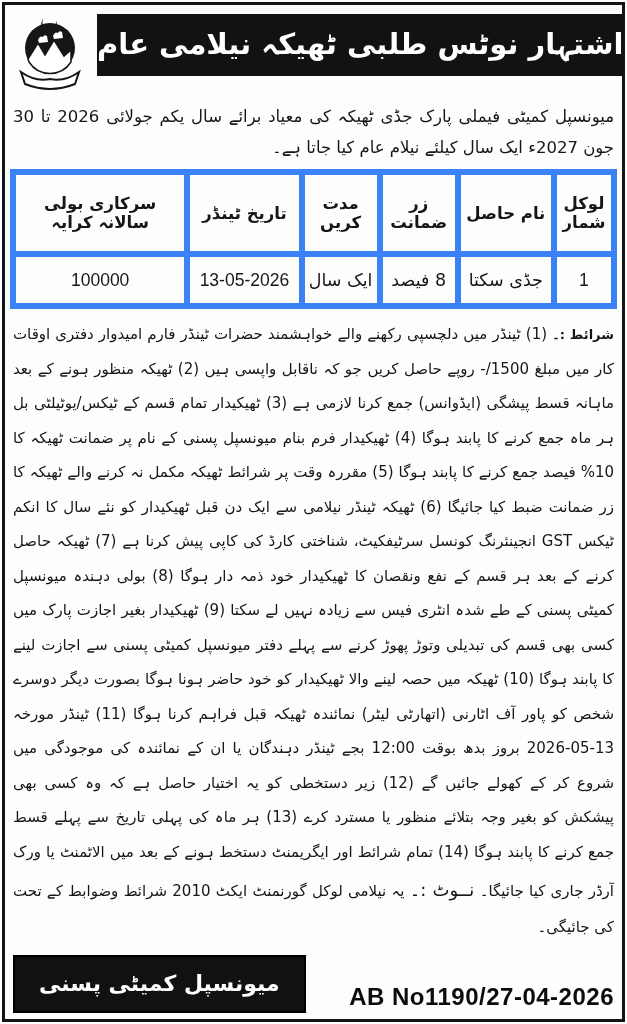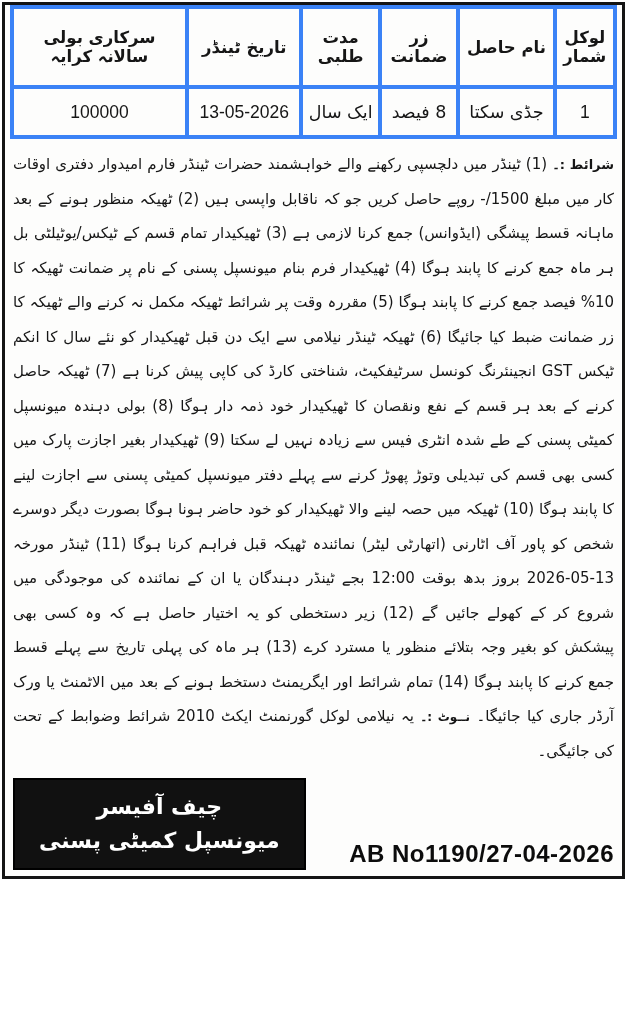--- a/index.html
+++ b/index.html
@@ -51,21 +51,21 @@
     font-weight:500;
   }
   
   table.tender{
     border-collapse:collapse;
     width:calc(100% - 10px);
     margin:0 5px 8px 5px;
     direction:rtl;
   }
   table.tender th, table.tender td{
-    border:4px solid #3b82f6;
+    border:6px solid #3b82f6;
     text-align:center;
     vertical-align:middle;
     padding:6px 3px;
   }
   table.tender th{
     font-size:16.5px;
     font-weight:bold;
     height:64px;
   }
   table.tender td{
@@ -80,22 +80,22 @@
     text-align:justify;
     font-size:15px;
     line-height:2.3;
     margin:2px 8px 4px 8px;
   }
   .conditions .lead{
     font-weight:bold;
     font-size:13px;
   }
   .conditions .notelead{
-    font-weight:bold;
-    font-size:12px;
+    font-weight:normal;
+    font-size:18px;
   }
   
   .sig-row{
     display:flex;
     justify-content:space-between;
     align-items:flex-end;
     padding:6px 8px 6px 8px;
   }
   .sig-box{
     background:#111111;
@@ -117,58 +117,74 @@
     padding-bottom:2px;
     white-space:nowrap;
   }
 </style>
 </head>
 <body>
 
 <div class="sheet">
   <div class="frame">
 
+    <div class="header">
+      <div class="logo">
+        <svg width="78" height="84" viewBox="0 0 78 84">
+          <path d="M33 8 a8 8 0 1 0 12 2 a7 7 0 1 1 -12 -2z" fill="#161616"></path>
+          <circle cx="39" cy="38" r="25" fill="#161616"></circle>
+          <path d="M17 49 L27 33 L34 45 L43 30 L53 46 L60 40 L60 52 A25 25 0 0 1 18 52 Z" fill="#ffffff" stroke="#161616" stroke-width="1.5"></path>
+          <path d="M27 30 q2 -5 5 -3 q1 -3 4 -1 l1 6 l-9 1z" fill="#ffffff"></path>
+          <path d="M42 26 q2 -5 5 -3 q1 -3 4 -1 l1 6 l-9 1z" fill="#ffffff"></path>
+          <path d="M10 62 q14 10 29 7 q15 3 29 -7 l-4 12 q-25 10 -50 0z" fill="#ffffff" stroke="#161616" stroke-width="2"></path>
+        </svg>
+      </div>
+      <div class="banner">
+        <span class="title">اشتہار نوٹس طلبی ٹھیکہ نیلامی عام</span>
+      </div>
 
+    </div>
+
+    <p class="intro">میونسپل کمیٹی فیملی پارک جڈی ٹھیکہ کی معیاد برائے سال یکم جولائی 2026 تا 30 جون 2027ء ایک سال کیلئے نیلام عام کیا جاتا ہے۔</p>
 
     <table class="tender">
       <colgroup>
         <col style="width:10%">
           <col style="width:16%">
           <col style="width:13%">
         <col style="width:13%">
           <col style="width:19%">
           <col style="width:29%">
       </colgroup>
       <thead>
         <tr>
           <th>لوکل شمار</th>
           <th>نام حاصل</th>
           <th>زر ضمانت</th>
-          <th>مدت طلبی</th>
+          <th>مدت کریں</th>
           <th>تاریخ ٹینڈر</th>
           <th>سرکاری بولی سالانہ کرایہ</th>
         </tr>
       </thead>
       <tbody>
         <tr>
           <td class="num">1</td>
           <td>جڈی سکتا</td>
           <td>8 فیصد</td>
           <td>ایک سال</td>
           <td class="num">13-05-2026</td>
           <td class="num">100000</td>
         </tr>
       </tbody>
     </table>
 
     <p class="conditions"><span class="lead">شرائط :۔</span> <span>(1) ٹینڈر میں دلچسپی رکھنے والے خواہشمند حضرات ٹینڈر فارم امیدوار دفتری اوقات کار میں مبلغ ‏1500/-‏ روپے حاصل کریں جو کہ ناقابل واپسی ہیں (2) ٹھیکہ منظور ہونے کے بعد ماہانہ قسط پیشگی (ایڈوانس) جمع کرنا لازمی ہے (3) ٹھیکیدار تمام قسم کے ٹیکس/یوٹیلٹی بل ہر ماہ جمع کرنے کا پابند ہوگا (4) ٹھیکیدار فرم بنام میونسپل پسنی کے نام پر ضمانت ٹھیکہ کا 10% فیصد جمع کرنے کا پابند ہوگا (5) مقررہ وقت پر شرائط ٹھیکہ مکمل نہ کرنے والے ٹھیکہ کا زر ضمانت ضبط کیا جائیگا (6) ٹھیکہ ٹینڈر نیلامی سے ایک دن قبل ٹھیکیدار کو نئے سال کا انکم ٹیکس GST انجینئرنگ کونسل سرٹیفکیٹ، شناختی کارڈ کی کاپی پیش کرنا ہے (7) ٹھیکہ حاصل کرنے کے بعد ہر قسم کے نفع ونقصان کا ٹھیکیدار خود ذمہ دار ہوگا (8) بولی دہندہ میونسپل کمیٹی پسنی کے طے شدہ انٹری فیس سے زیادہ نہیں لے سکتا (9) ٹھیکیدار بغیر اجازت پارک میں کسی بھی قسم کی تبدیلی وتوڑ پھوڑ کرنے سے پہلے دفتر میونسپل کمیٹی پسنی سے اجازت لینے کا پابند ہوگا (10) ٹھیکہ میں حصہ لینے والا ٹھیکیدار کو خود حاضر ہونا ہوگا بصورت دیگر دوسرے شخص کو پاور آف اٹارنی (اتھارٹی لیٹر) نمائندہ ٹھیکہ قبل فراہم کرنا ہوگا (11) ٹینڈر مورخہ 13-05-2026 بروز بدھ بوقت 12:00 بجے ٹینڈر دہندگان یا ان کے نمائندہ کی موجودگی میں شروع کر کے کھولے جائیں گے (12) زیر دستخطی کو یہ اختیار حاصل ہے کہ وہ کسی بھی پیشکش کو بغیر وجہ بتلائے منظور یا مسترد کرے (13) ہر ماہ کی پہلی تاریخ سے پہلے قسط جمع کرنے کا پابند ہوگا (14) تمام شرائط اور ایگریمنٹ دستخط ہونے کے بعد میں الاٹمنٹ یا ورک آرڈر جاری کیا جائیگا۔</span> <span class="notelead">نــوٹ :۔</span> <span>یہ نیلامی لوکل گورنمنٹ ایکٹ 2010 شرائط وضوابط کے تحت کی جائیگی۔</span></p>
 
     <div class="sig-row">
       <div class="sig-box">
-        <div>چیف آفیسر</div>
         <div>میونسپل کمیٹی پسنی</div>
       </div>
       <div class="ab-no">AB No1190/27-04-2026</div>
     </div>
 
   </div>
 
 </div>
 
 </body></html>

